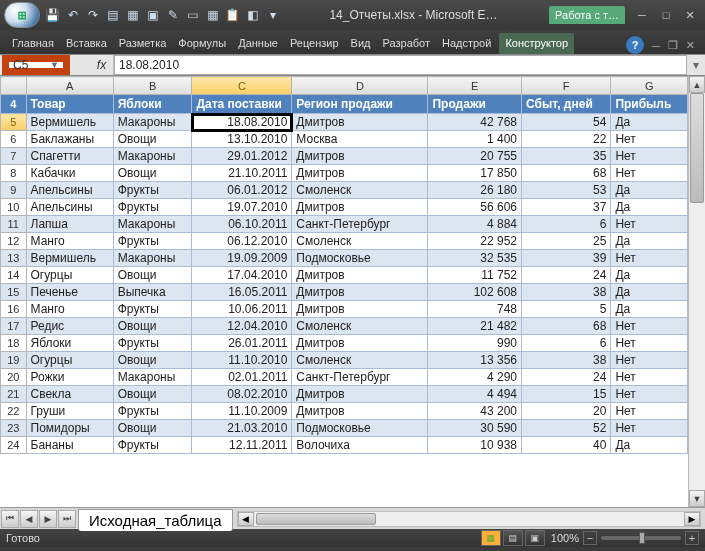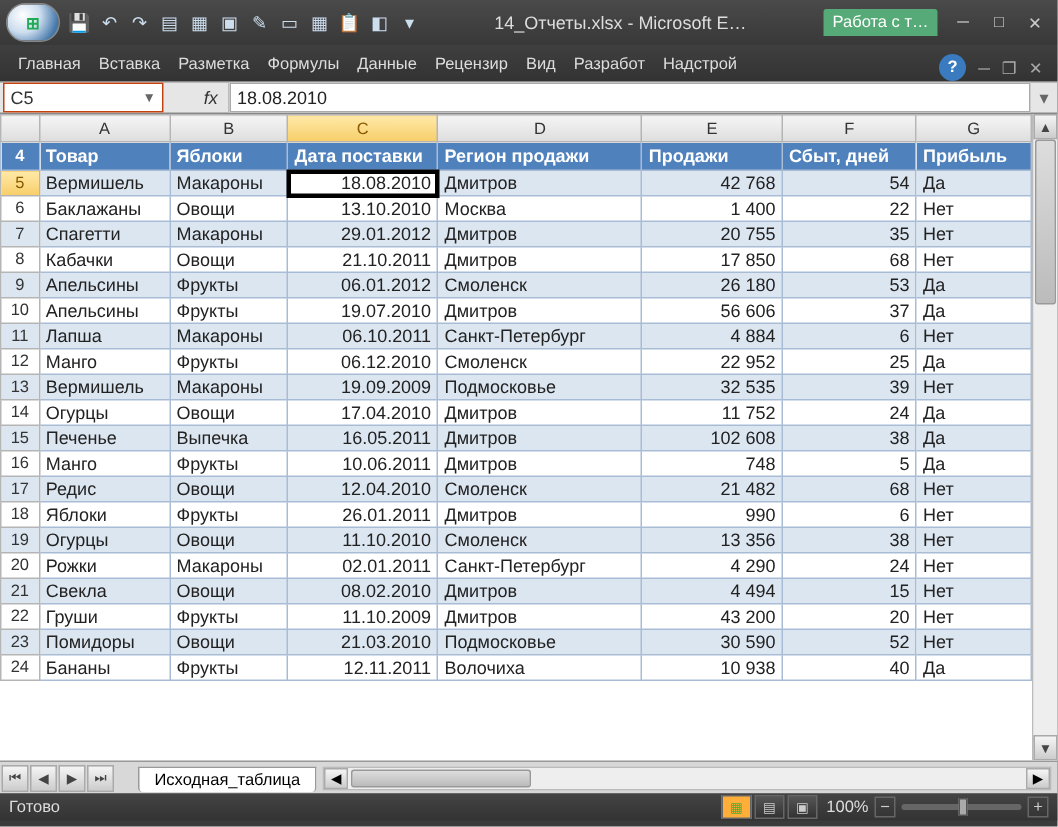--- a/index.html
+++ b/index.html
@@ -19,21 +19,21 @@
   
   .ribbon { height:24px; background: linear-gradient(#3f3f3f,#333); display:flex; align-items:flex-end; padding:0 6px; color:#ddd; font-size:11px;}
   .ribbon .tab { padding:4px 6px 5px; cursor:default;}
   .ribbon .tab.ctx { background:#4a6952; color:#fff; border-radius:2px 2px 0 0; margin-left:2px;}
   .ribbon .sp { flex:1;}
   .ribbon .help { width:18px; height:18px; border-radius:9px; background:#3a7bbf; color:#fff; display:flex; align-items:center; justify-content:center; font-weight:bold; font-size:11px; margin:0 4px;}
   .ribbon .wc { color:#aaa; padding:2px 4px; font-size:11px;}
 
   
   .fbar { height:22px; background:#e6e6e6; border-top:1px solid #888; border-bottom:1px solid #888; display:flex; align-items:center; font-size:12px;}
-  .namebox { width:107px; height:20px; background:#fff; border:1px solid #c2410c; margin-left:2px; display:flex; align-items:center; padding:0 4px; color:#333;}
+  .namebox { width:68px; height:20px; background:#fff; border:7px solid #c2410c; margin-left:2px; display:flex; align-items:center; padding:0 4px; color:#333;}
   .namebox .dd { margin-left:auto; color:#666; font-size:9px;}
   .fx-cancel,.fx-ok { width:20px; color:#888; text-align:center;}
   .fx { width:24px; text-align:center; font-style:italic; color:#333; border-right:1px solid #bbb; height:100%; display:flex; align-items:center; justify-content:center;}
   .formula-input { flex:1; background:#fff; height:20px; border:1px solid #aaa; padding:0 4px; color:#222; display:flex; align-items:center;}
   .fbar-expand { width:18px; text-align:center; color:#666;}
 
   
   .grid-wrap { position:relative; height: calc(551px - 30px - 24px - 22px - 22px - 22px); background:#fff; overflow:hidden; display:flex;}
   .grid-inner { flex:1; overflow:hidden; position:relative;}
   table.sheet { border-collapse:collapse; width:100%; table-layout:fixed; font-size:12px; color:#222;}
@@ -52,21 +52,21 @@
   
   .vscroll { width:17px; background:#e8e8e8; border-left:1px solid #bbb; display:flex; flex-direction:column;}
   .vscroll .btn { height:17px; background:linear-gradient(#f5f5f5,#ccc); border:1px solid #aaa; display:flex; align-items:center; justify-content:center; font-size:9px; color:#444;}
   .vscroll .track { flex:1; position:relative; background:#eee;}
   .vscroll .thumb { position:absolute; top:0; left:1px; right:1px; height:110px; background:linear-gradient(#ddd,#bbb); border:1px solid #999; border-radius:2px;}
 
   
   .tabsrow { height:22px; background:#d8d8d8; border-top:1px solid #999; display:flex; align-items:center; font-size:11px;}
   .tabsrow .nav { display:flex;}
   .tabsrow .nav span { width:18px; height:18px; border:1px solid #aaa; background:linear-gradient(#f5f5f5,#ccc); display:flex; align-items:center; justify-content:center; font-size:9px; color:#444; margin-left:1px;}
-  .sheet-tab { background:#fff; border:1px solid #999; border-bottom:none; padding:2px 10px; margin-left:16px; border-radius:0 0 3px 3px; transform:translateY(1px); font-size:11px;}
+  .sheet-tab { background:#fff; border:1px solid #999; border-bottom:none; padding:2px 10px; margin-left:2px; border-radius:0 0 3px 3px; transform:translateY(1px); font-size:15px;}
   .tabsrow .hscroll { flex:1; margin:0 4px; height:16px; background:#eee; border:1px solid #bbb; position:relative;}
   .tabsrow .hscroll .l,.tabsrow .hscroll .r { position:absolute; top:0; width:16px; height:14px; background:linear-gradient(#f5f5f5,#ccc); border:1px solid #aaa; display:flex; align-items:center; justify-content:center; font-size:9px;}
   .tabsrow .hscroll .l{left:0;} .tabsrow .hscroll .r{right:0;}
   .tabsrow .hscroll .thumb { position:absolute; left:18px; top:1px; width:120px; height:12px; background:linear-gradient(#ddd,#bbb); border:1px solid #999; border-radius:2px;}
 
   
   .status { height:18px; background:linear-gradient(#444,#333); color:#ddd; display:flex; align-items:center; padding:0 6px; font-size:11px;justify-content:center;}
   .status .sp { flex:1;}
   .status .vbtn { width:20px; height:16px; border:1px solid #666; background:linear-gradient(#555,#333); margin-left:2px; display:flex; align-items:center; justify-content:center; font-size:9px; color:#ccc;}
   .status .vbtn.active { background:#ffae3a; color:#5a3;}
@@ -108,20 +108,21 @@
 <div class="ribbon">
   <span class="tab">Главная</span>
   <span class="tab">Вставка</span>
   <span class="tab">Разметка</span>
   <span class="tab">Формулы</span>
   <span class="tab">Данные</span>
   <span class="tab">Рецензир</span>
   <span class="tab">Вид</span>
   <span class="tab">Разработ</span>
   <span class="tab">Надстрой</span>
+  <span class="tab ctx">Конструктор</span>
   <span class="sp"></span>
   <span class="help">?</span>
   <span class="wc">─</span>
   <span class="wc">❐</span>
   <span class="wc">✕</span>
 </div>
 
 <div class="fbar">
   <div class="namebox">
     <span>C5</span>

